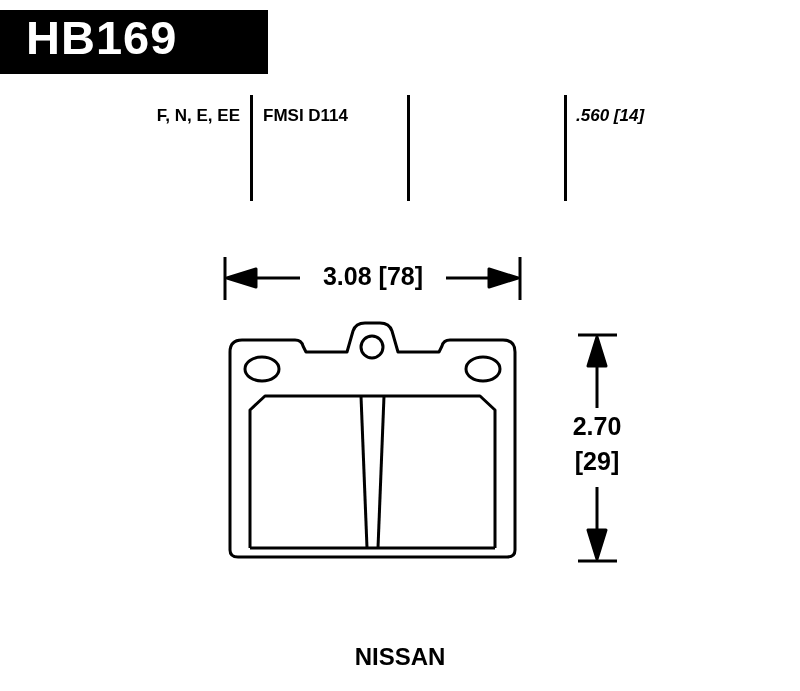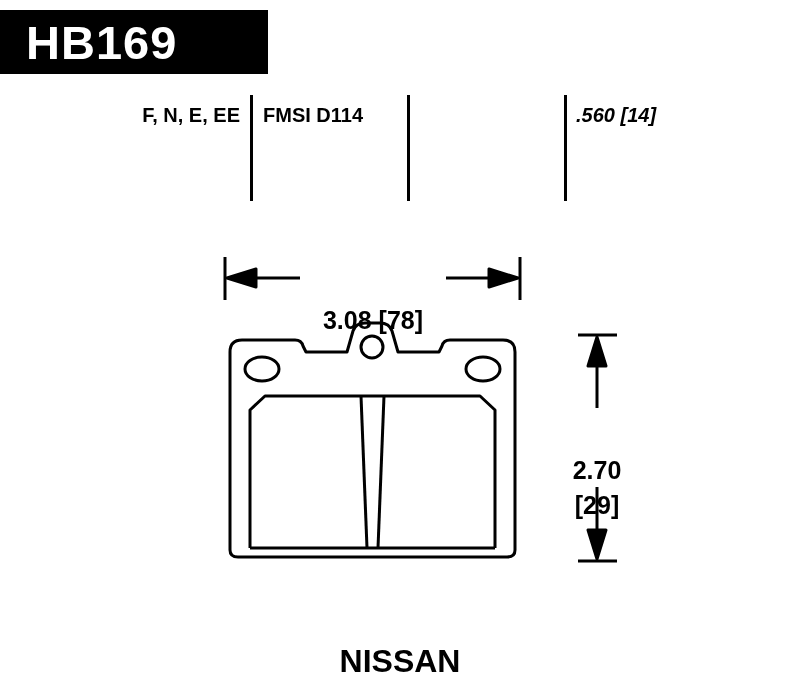--- a/index.html
+++ b/index.html
@@ -10,54 +10,54 @@
     font-family: "Liberation Sans", sans-serif;
     color: #000;
     overflow: hidden;
   }
   .page { position: absolute; inset: 0; background: #fff; }
 
   .banner {
     position: absolute; left: 0; top: 10px;
     width: 268px; height: 64px;
     background: #000; color: #fff;
-    display: flex; align-items: center;
+    display: flex; 
     padding-left: 26px;
     font-size: 47px; font-weight: bold; letter-spacing: 1px;
   }
 
   .spec-text {
     position: absolute;
-    font-size: 20px; font-weight: bold;
+    font-size: 17px; font-weight: bold;
     line-height: 31px; white-space: nowrap;
   }
   .compounds { left: 40px;  top: 100px; width: 200px; text-align: right; }
   .fmsi      { left: 263px; top: 100px; width: 140px; text-align: left; }
   .thickness { left: 576px; top: 100px; width: 170px; text-align: left; font-style: italic; }
 
   .vline {
     position: absolute; top: 95px; height: 106px; width: 3px;
     background: #000;
   }
   .vline1 { left: 250px; }
   .vline2 { left: 407px; }
   .vline3 { left: 564px; }
 
   .dim-label {
     position: absolute;
     font-size: 25px; font-weight: bold;
-    text-align: center; white-space: nowrap; margin-top: 44px;
+    text-align: center; white-space: nowrap;
   }
   .width-label { left: 302px; top: 262px; width: 142px; }
   .h-in  { left: 552px; top: 412px; width: 90px; }
   .h-mm  { left: 552px; top: 447px; width: 90px; }
 
   .vehicle {
     position: absolute; left: 300px; top: 643px; width: 200px;
-    font-size: 32px; font-weight: bold; text-align: center;
+    font-size: 24px; font-weight: bold; text-align: center;
   }
 
   svg.art { position: absolute; left: 0; top: 0; width: 800px; height: 691px; }
   svg.art * { vector-effect: non-scaling-stroke; }
 </style>
 </head>
 <body>
 
 <div class="page">
 

